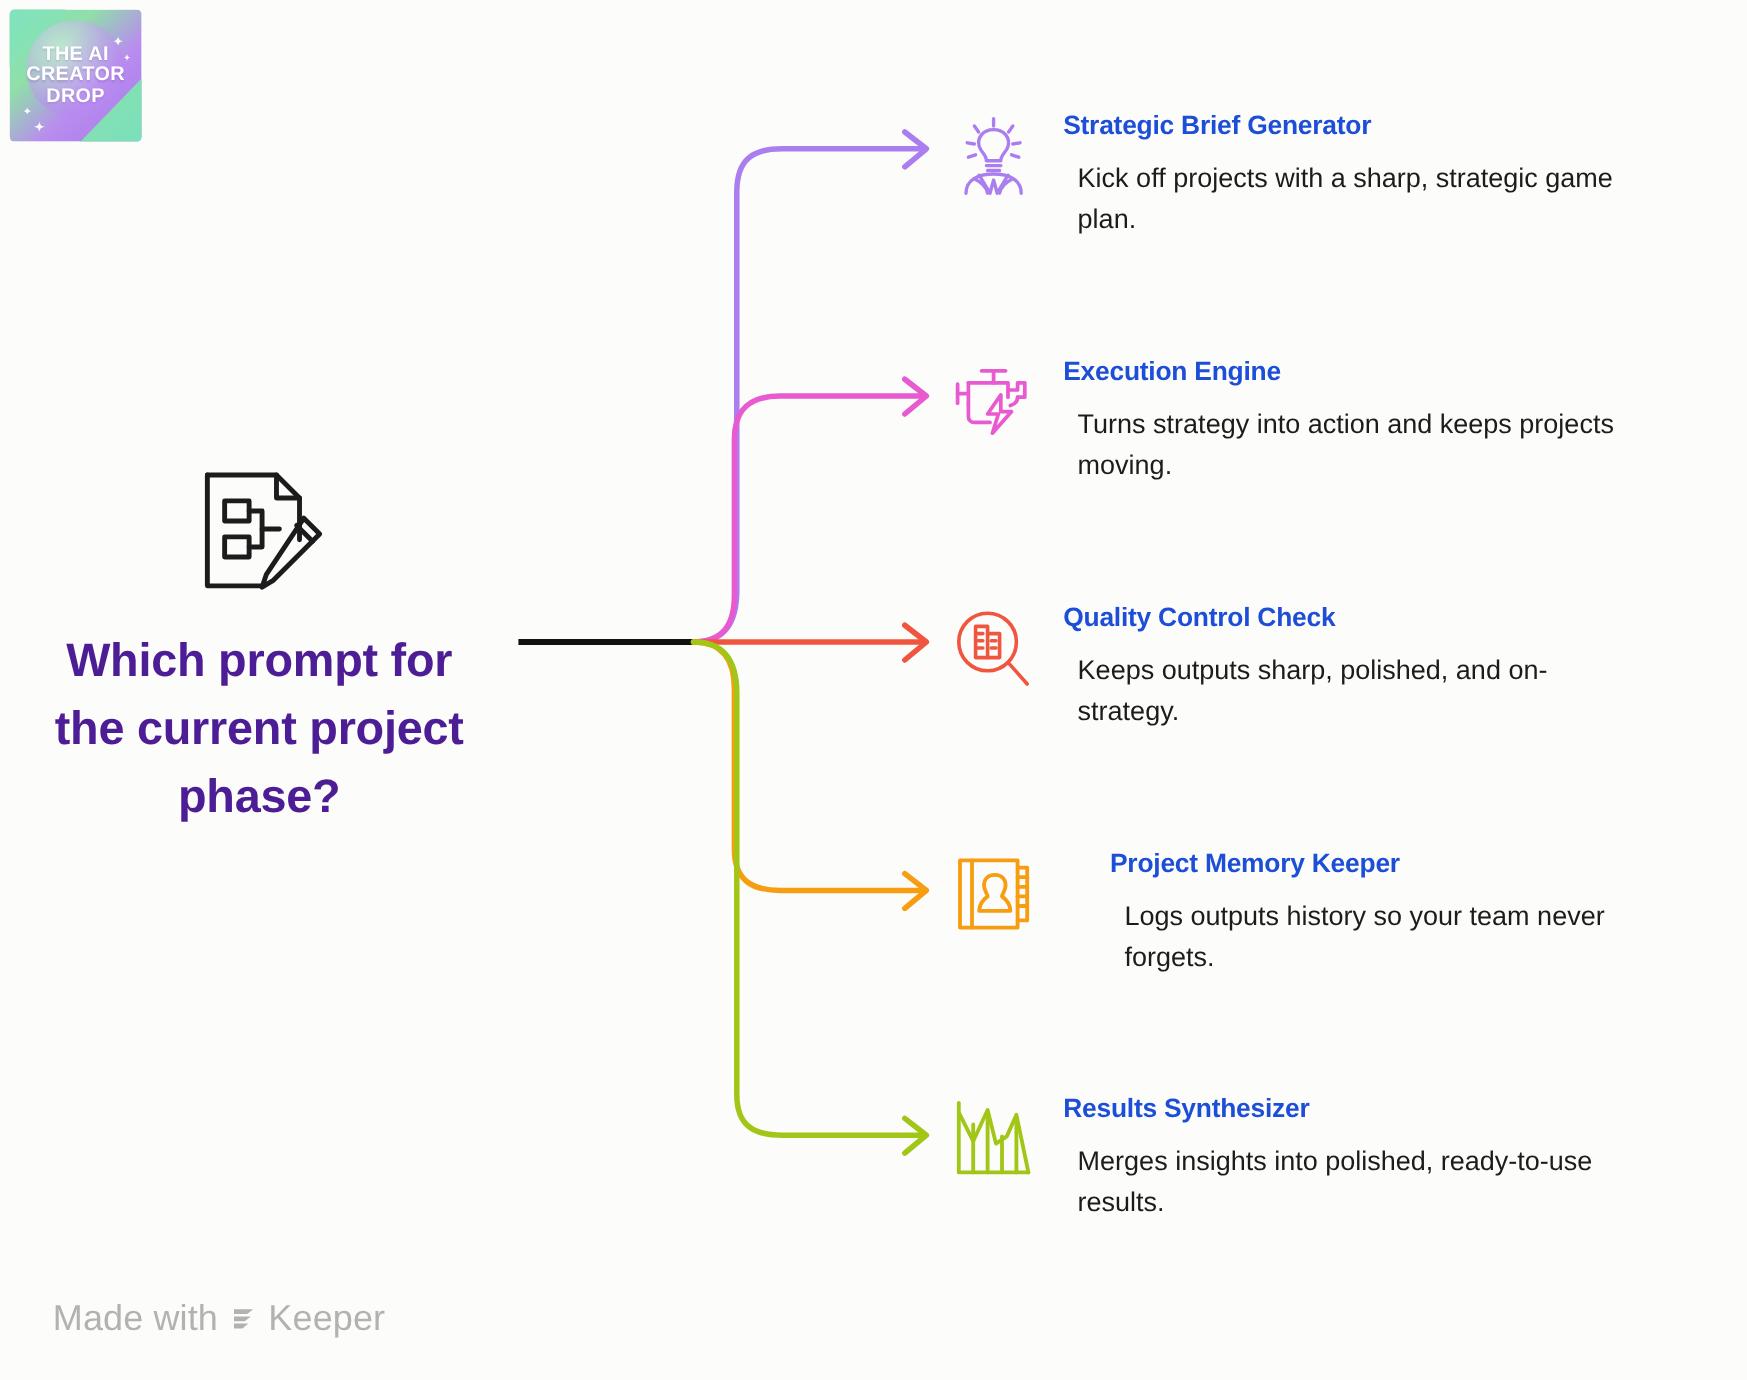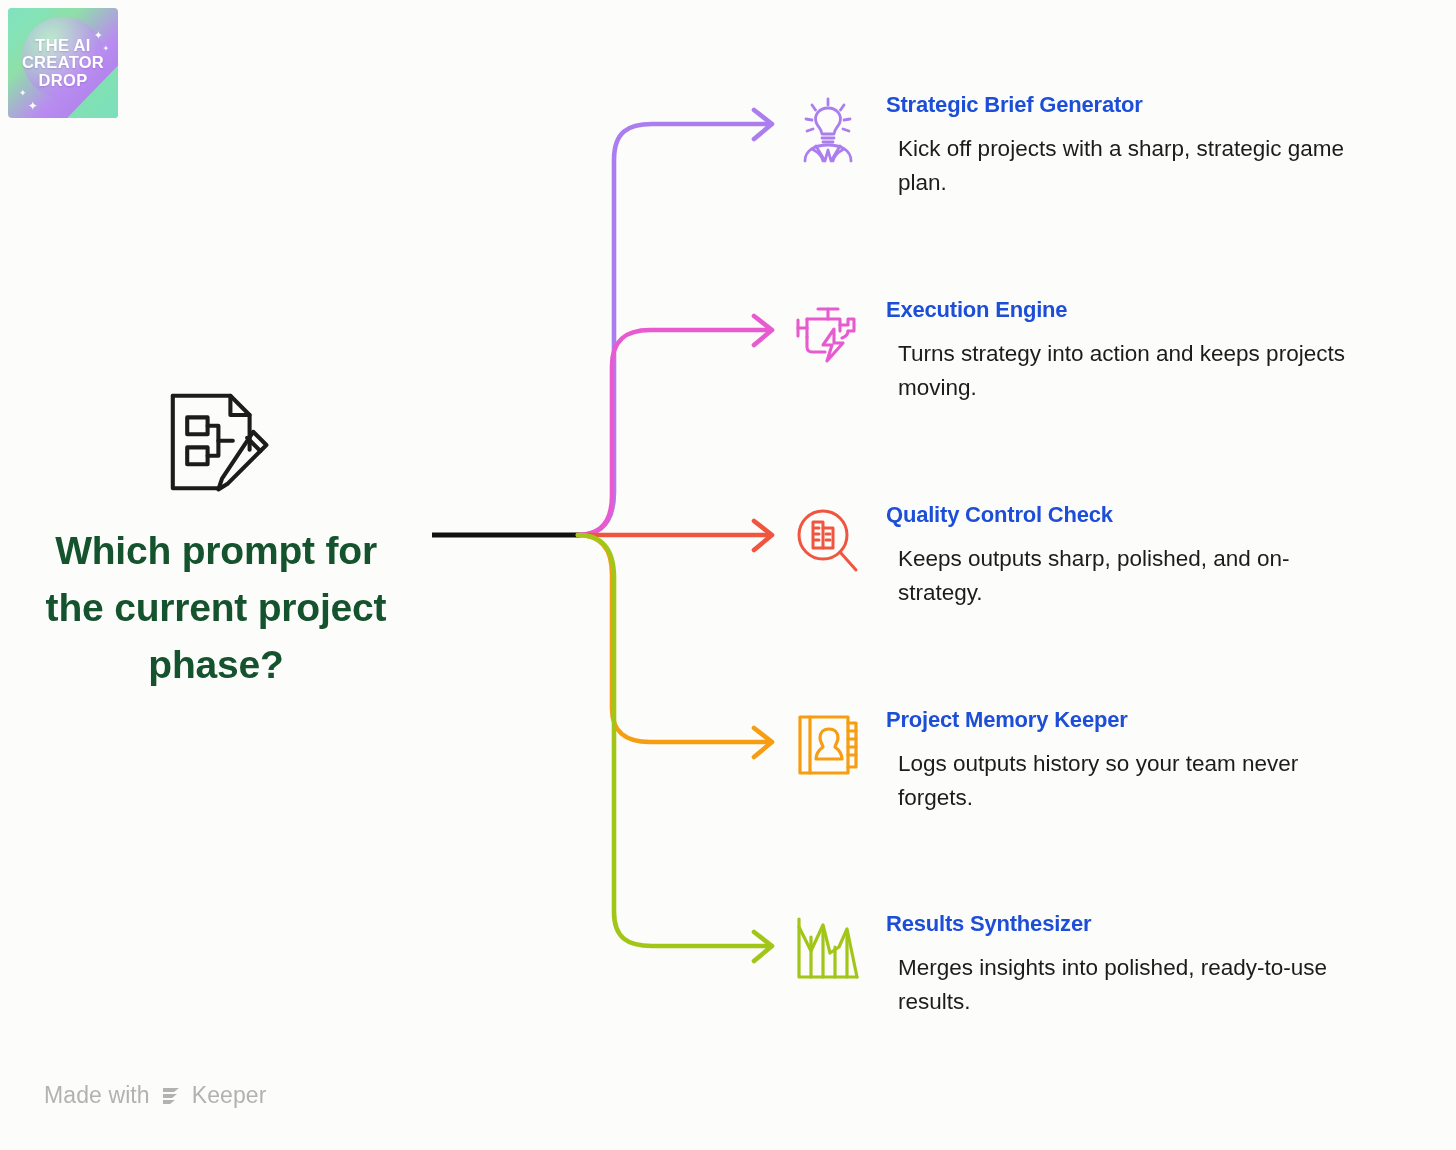--- a/index.html
+++ b/index.html
@@ -90,21 +90,21 @@
     align-items: center;
   }
   #root-node .root-icon {
     width: 120px;
     height: 120px;
     margin-bottom: 18px;
   }
   #root-node .root-title {
     font-size: 39px;
     font-weight: 700;
-    color: #14532d;
+    color: #4c1d95;
     text-align: center;
     line-height: 1.46;
     letter-spacing: -.2px;
   }
 
   
   #connectors {
     position: absolute;
     left: 0;
     top: 0;
@@ -146,21 +146,21 @@
   }
 
   
   #watermark {
     position: absolute;
     left: 44px;
     top: 1082px;
     display: flex;
     align-items: center;
     color: #b2b2b2;
-    font-size: 23px;
+    font-size: 30px;
     letter-spacing: .1px;
   }
   #watermark .wm-logo {
     margin: 0 9px 0 9px;
     width: 24px;
     height: 24px;
   }
 </style>
 </head>
 <body>
@@ -279,21 +279,21 @@
         <path d="M 34 30 L 38 30"></path>
         <path d="M 34 36 L 38 36"></path>
       </g>
     </svg>
     <div class="branch-body">
       <h3 class="branch-title">Quality Control Check</h3>
       <p class="branch-desc">Keeps outputs sharp, polished, and on-strategy.</p>
     </div>
   </div>
 
-  <div class="branch" style="left:792px; top:707px;">
+  <div class="branch" style="left:792px; top:707px;gap:39px;">
     <svg class="branch-icon" viewBox="0 0 72 72">
       <g fill="none" stroke="#f79d12" stroke-width="3.2" stroke-linecap="round" stroke-linejoin="round">
         <path d="M 8 8 L 56 8 L 56 64 L 8 64 Z"></path>
         <path d="M 18 8 L 18 64"></path>
         <path d="M 56 14 L 64 14 L 64 58 L 56 58"></path>
         <path d="M 56 22 L 64 22"></path>
         <path d="M 56 30 L 64 30"></path>
         <path d="M 56 38 L 64 38"></path>
         <path d="M 56 46 L 64 46"></path>
         <path d="M 37 20 C 31 20, 28 24, 28 29 C 28 33, 31 36, 31 38 C 27 41, 24 45, 24 50 L 50 50 C 50 45, 47 41, 43 38 C 43 36, 46 33, 46 29 C 46 24, 43 20, 37 20 Z"></path>

